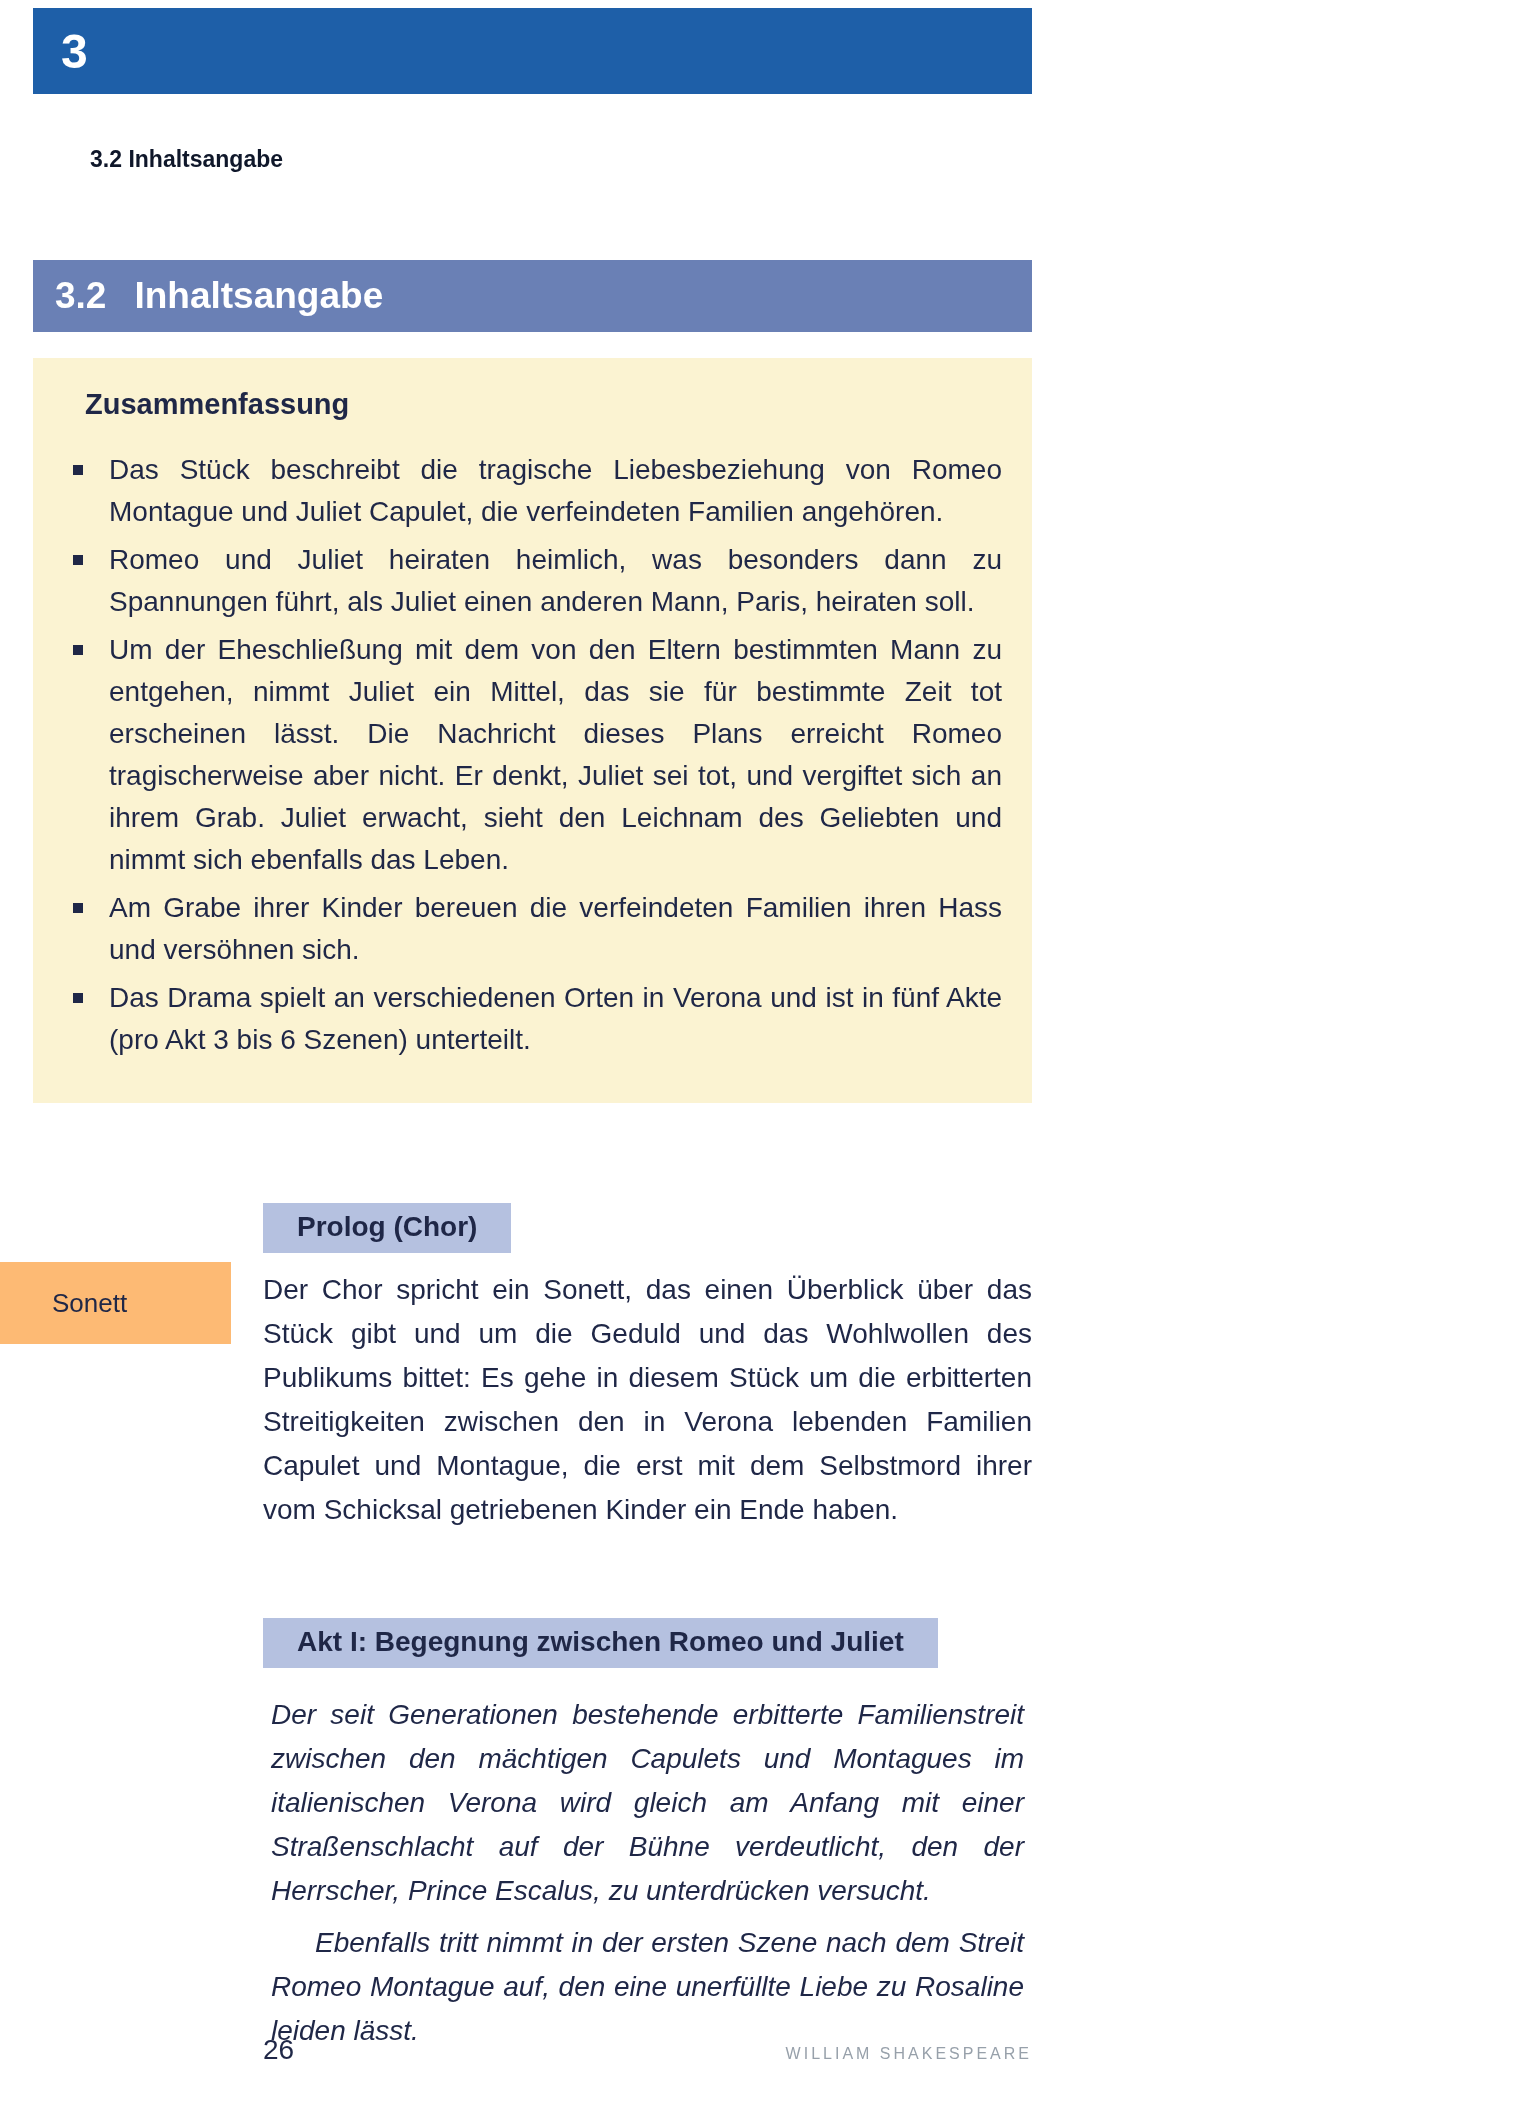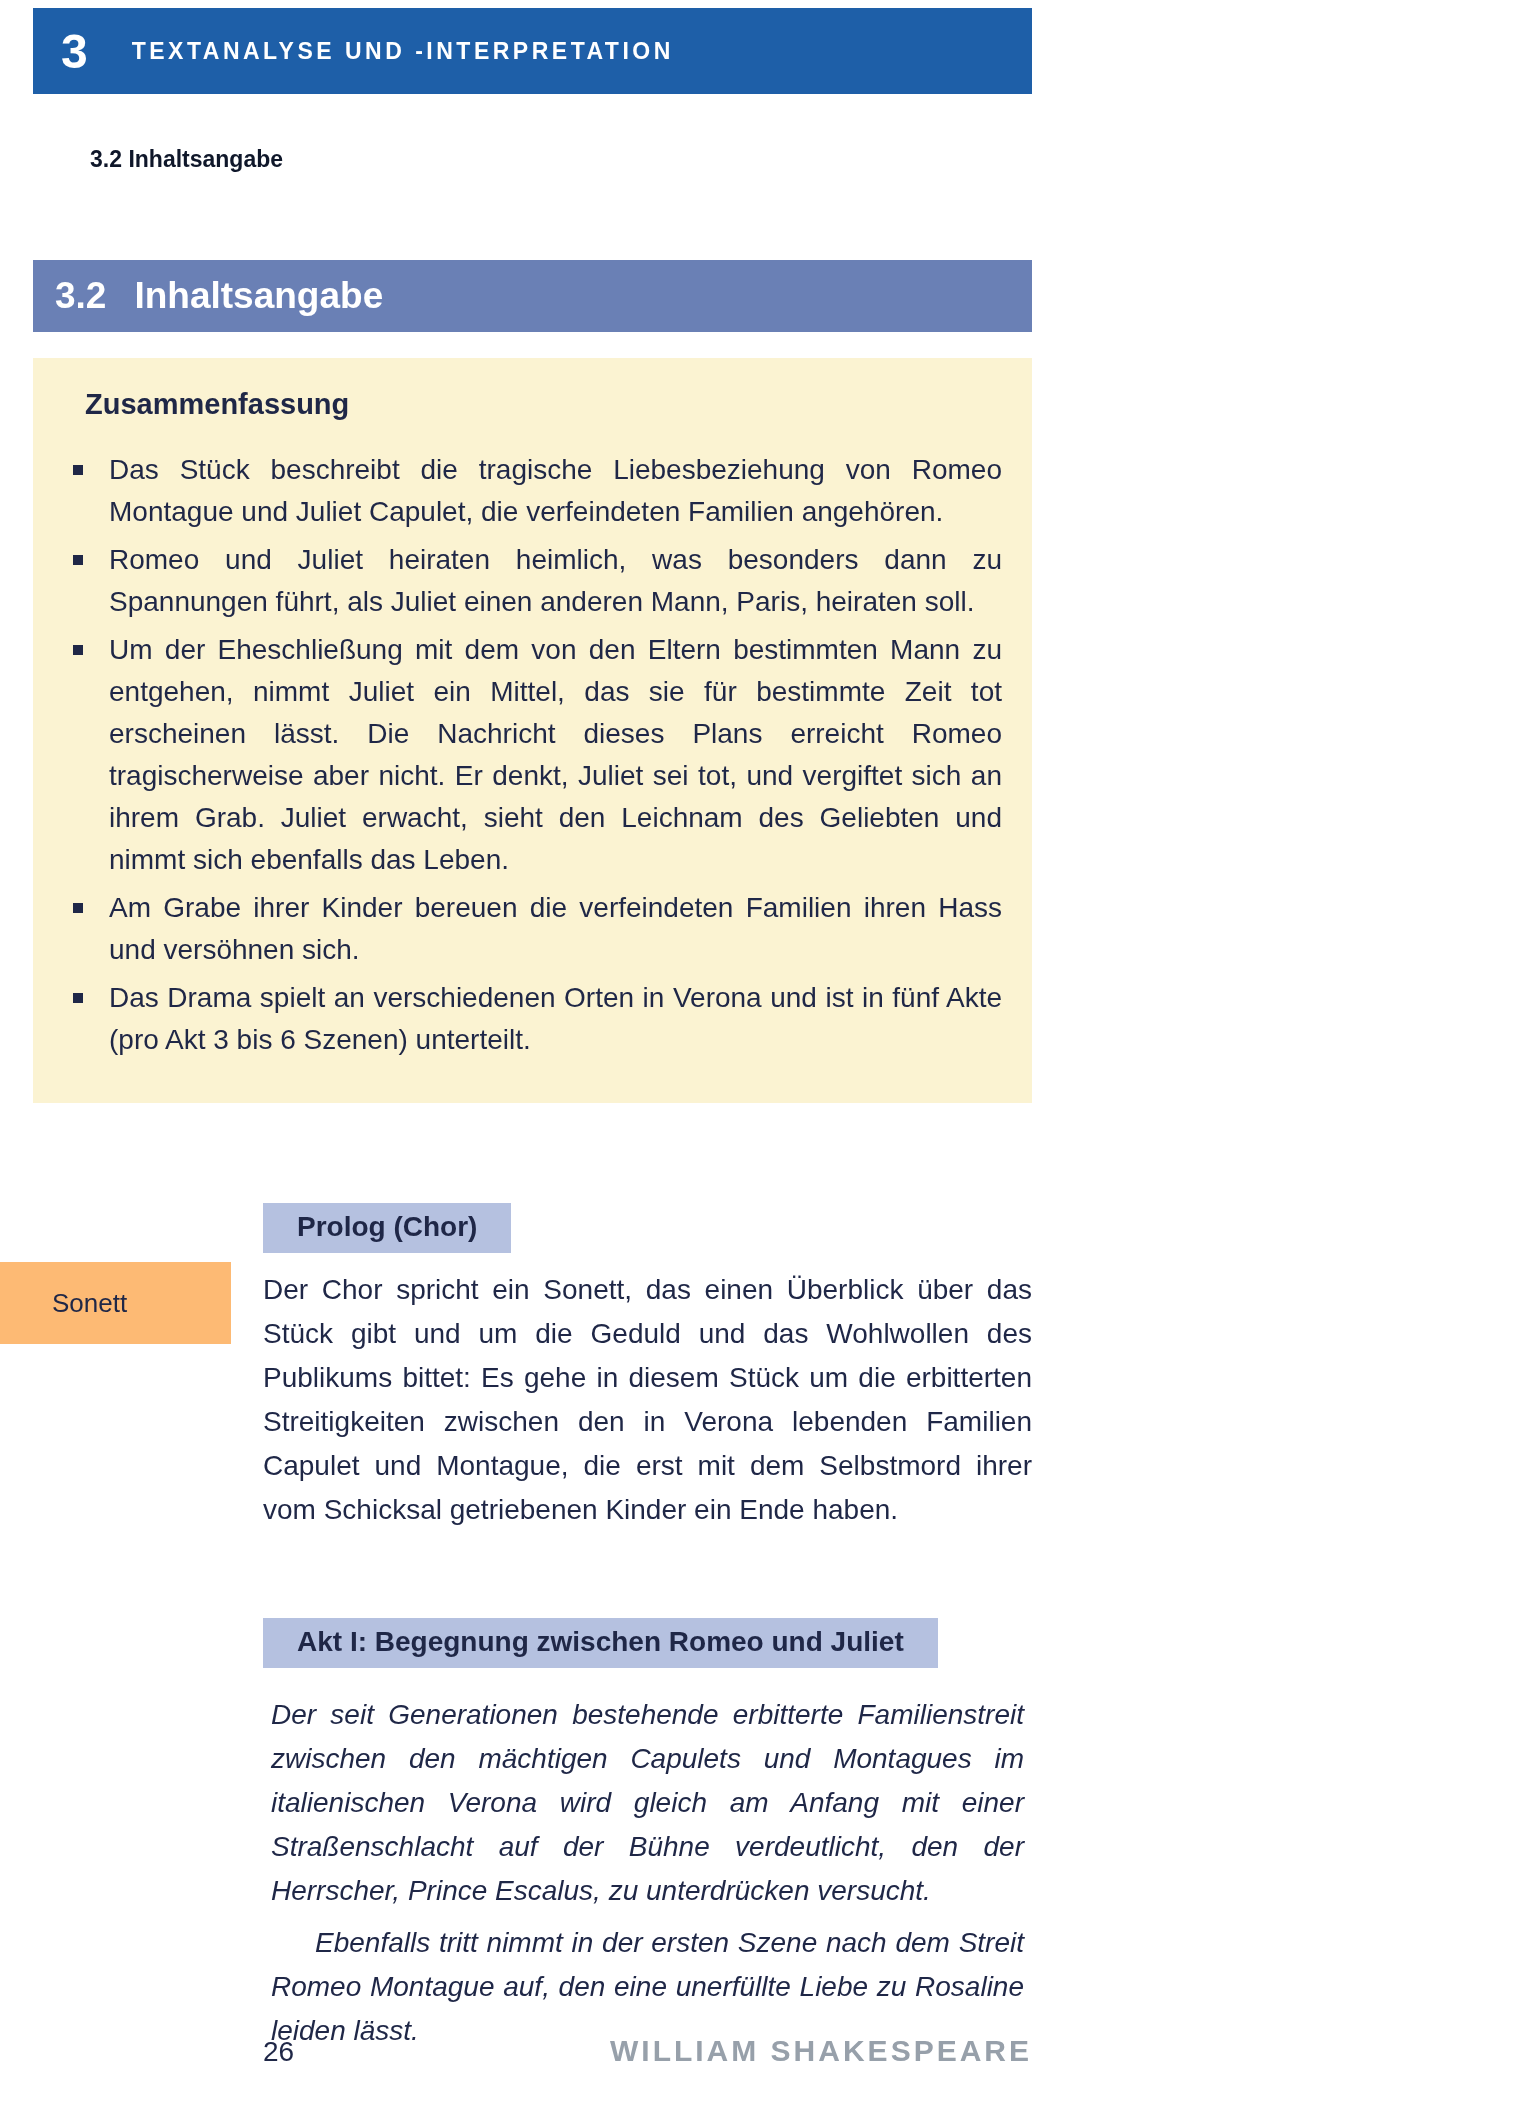--- a/index.html
+++ b/index.html
@@ -82,31 +82,30 @@
   .akt-body p { margin:8px; }
   .akt-body p.indent { text-indent:44px; }
 
   
   .footer {
     position:absolute; left:263px; top:2034px; width:769px;
     display:flex; justify-content:space-between; align-items:baseline;
   }
   .page-num { font-size:28px; color:#1f2747; }
   .author {
-    font-size:30px; font-weight:bold; letter-spacing:3px; color:#97a0aa;
+    font-size:16px; font-weight:normal; letter-spacing:3px; color:#97a0aa;
   }
 </style>
 </head>
 <body>
 
 <div class="page">
 
   <div class="chapter-bar">
     <span class="chapter-num">3</span>
-    <span class="chapter-title">TEXTANALYSE UND -INTERPRETATION</span>
   </div>
 
   <div class="breadcrumb">
     <span class="bc-num">3.2</span>
     <span class="bc-label">Inhaltsangabe</span>
   </div>
 
   <div class="section-bar">
     <span class="sec-num">3.2</span>
     <span class="sec-title">Inhaltsangabe</span>

